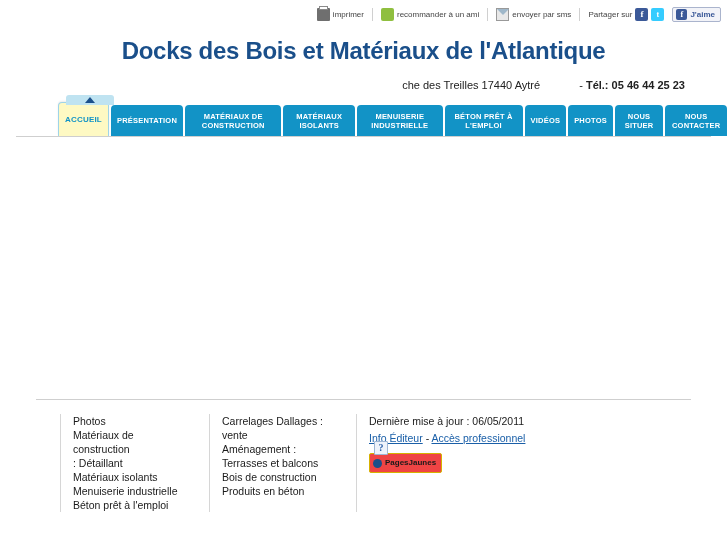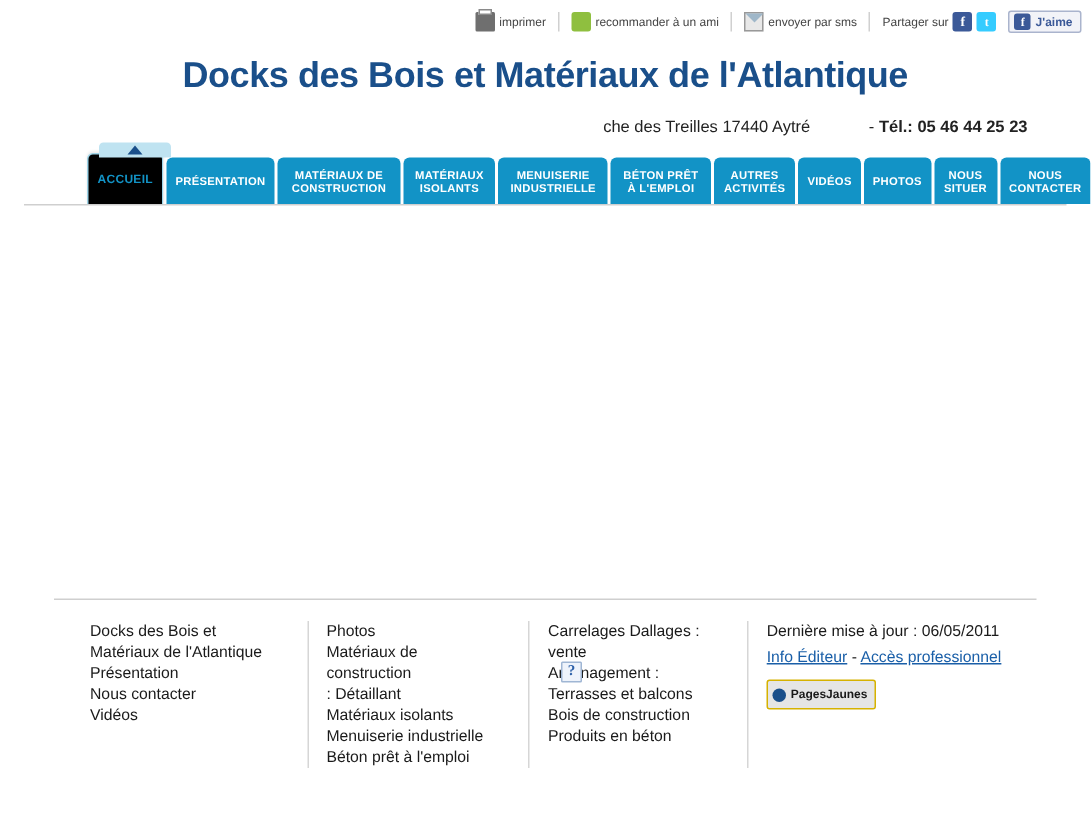--- a/index.html
+++ b/index.html
@@ -151,21 +151,21 @@
     height: 31px;
     display: flex;
     align-items: center;
     justify-content: center;
     line-height: 9px;
     text-transform: uppercase;
     box-sizing: border-box;
     letter-spacing: 0.2px;
   }
   .nav-item.active {
-    background: #000000;
+    background: #fef9c3;
     color: #1293c6;
     border: 1px solid #9ed4e8;
     border-bottom: none;
     height: 34px;
     font-size: 8px;
     box-shadow: 0 -1px 2px rgba(0,0,0,0.08);
   }
   .tab-deco {
     position: absolute;
     left: 66px;
@@ -235,21 +235,21 @@
     color: #1a5fa8;
     text-decoration: underline;
     cursor: pointer;
   }
   .update-line { color: #1a1a1a; margin-bottom: 3px; }
   .links-line { margin-bottom: 8px; }
   .pj-badge {
     display: inline-flex;
     align-items: center;
     gap: 3px;
-    background: #e5e5e5;
+    background: #ef4444;
     border: 1px solid #d6b200;
     border-radius: 2px;
     padding: 2px 5px 2px 3px;
     font-size: 8px;
     font-weight: bold;
     color: #1a1a1a;
   }
   .pj-badge .pj-mark {
     display: inline-block;
     width: 9px; height: 9px;
@@ -305,43 +305,35 @@
 
 <div class="nav-wrap">
   <div class="tab-deco"></div>
   <div class="nav" id="nav-container">
       <div class="nav-item active">ACCUEIL</div>
       <div class="nav-item">PRÉSENTATION</div>
       <div class="nav-item">MATÉRIAUX DE CONSTRUCTION</div>
       <div class="nav-item">MATÉRIAUX ISOLANTS</div>
       <div class="nav-item">MENUISERIE INDUSTRIELLE</div>
       <div class="nav-item">BÉTON PRÊT À L'EMPLOI</div>
-      <div class="nav-item">AUTRES ACTIVITÉS</div>
       <div class="nav-item">VIDÉOS</div>
       <div class="nav-item">PHOTOS</div>
       <div class="nav-item">NOUS SITUER</div>
       <div class="nav-item">NOUS CONTACTER</div>
     </div>
 </div>
 <div class="nav-rule"></div>
 
 <div class="content">
   <div class="broken-img">?</div>
 </div>
 
 <div class="footer-rule"></div>
 <div class="footer">
 
-  <div class="fcol c1" id="fcol1">
-      <div>Docks des Bois et</div>
-      <div>Matériaux de l'Atlantique</div>
-      <div>Présentation</div>
-      <div>Nous contacter</div>
-      <div>Vidéos</div>
-    </div>
   <div class="fcol c2" id="fcol2">
       <div>Photos</div>
       <div>Matériaux de construction</div>
       <div>: Détaillant</div>
       <div>Matériaux isolants</div>
       <div>Menuiserie industrielle</div>
       <div>Béton prêt à l'emploi</div>
     </div>
   <div class="fcol c3" id="fcol3">
       <div>Carrelages Dallages :</div>

